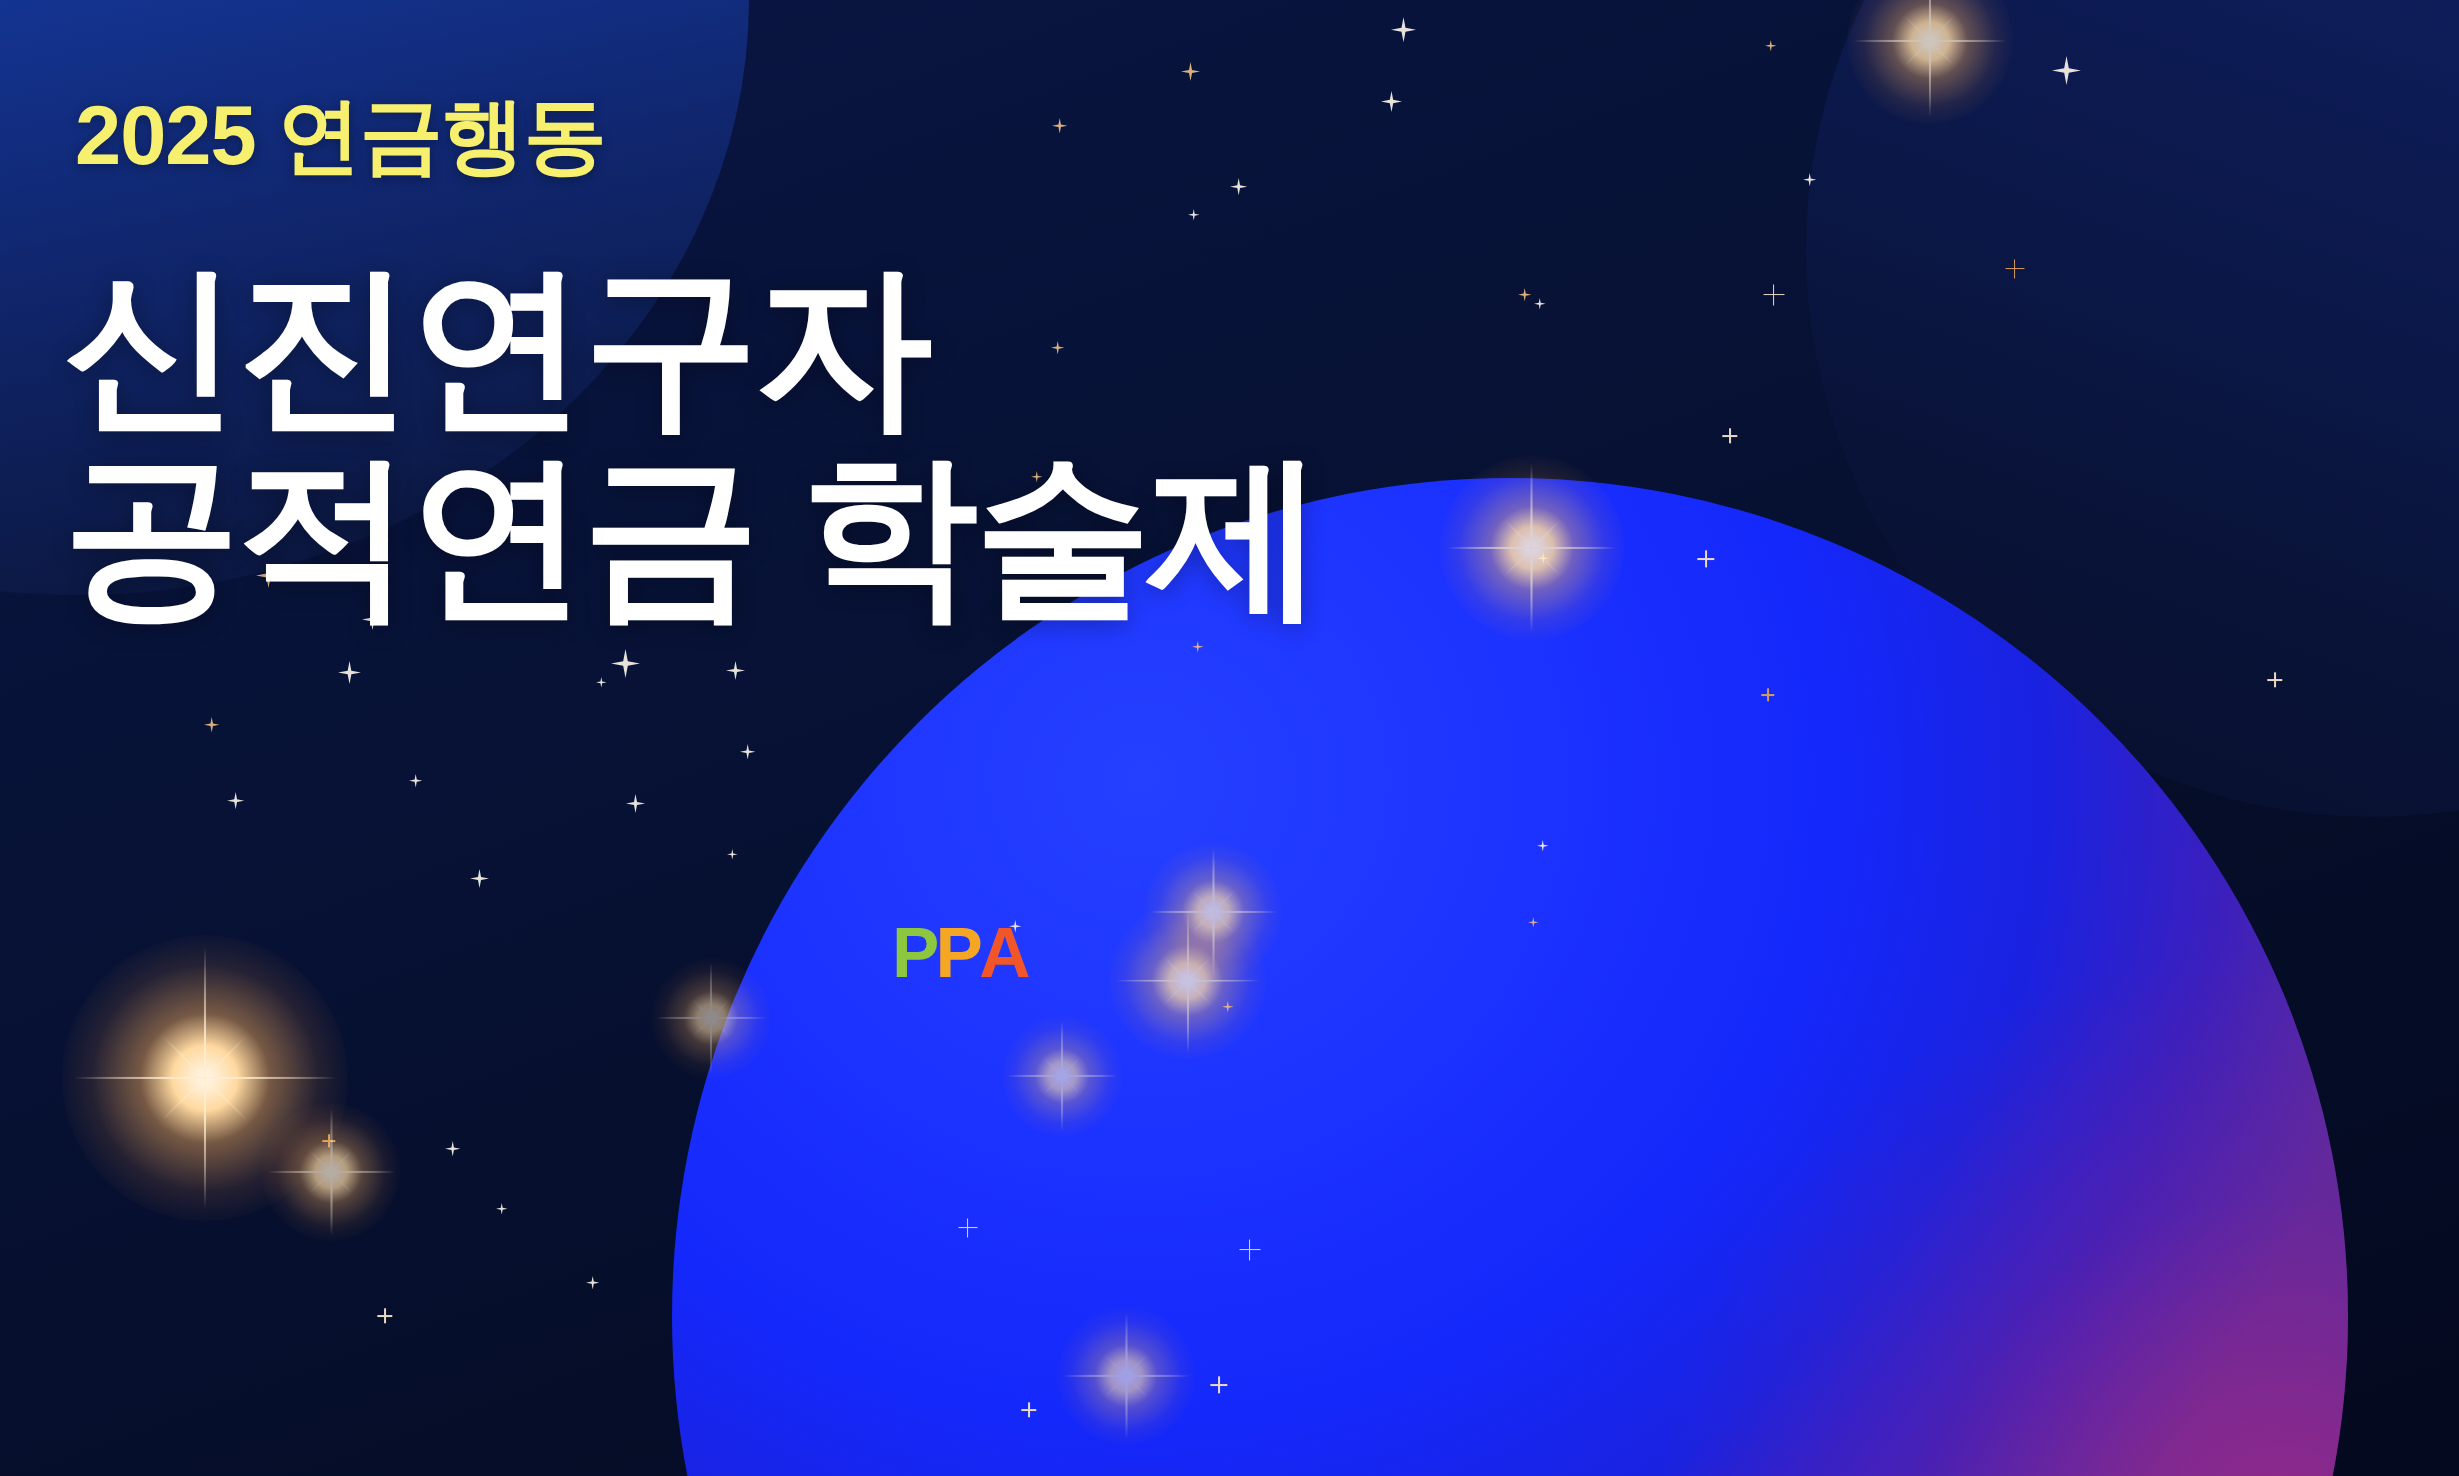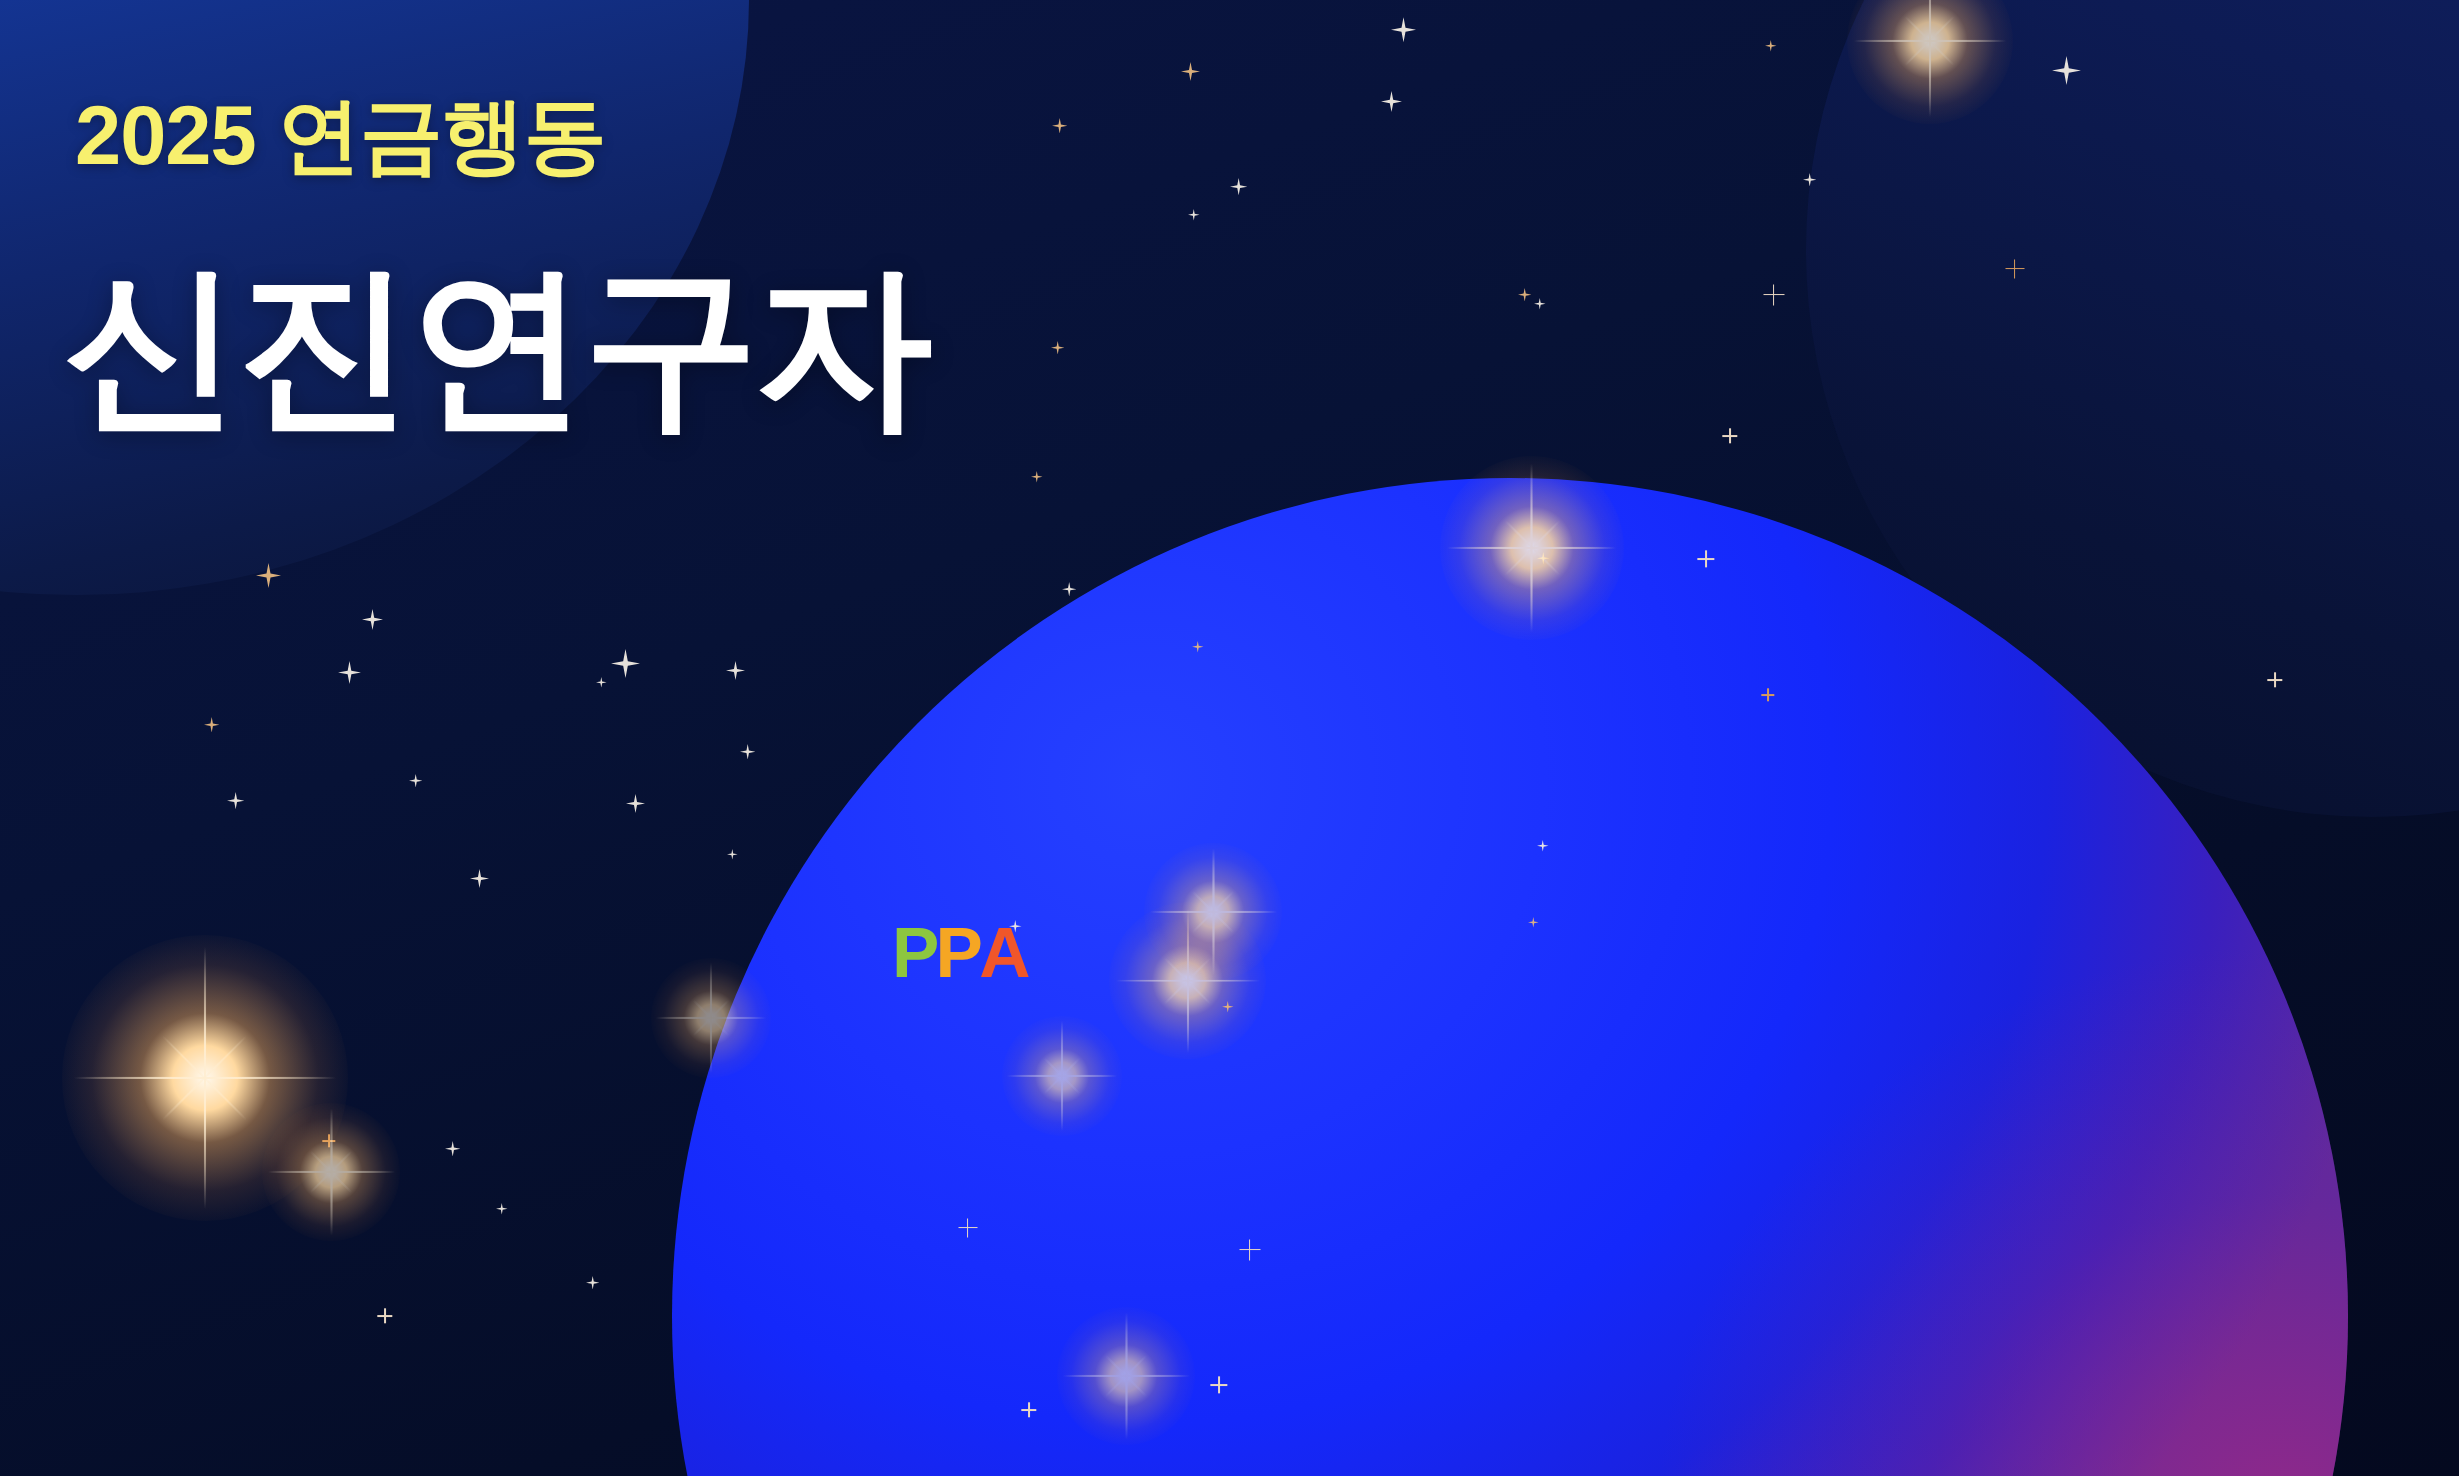--- a/index.html
+++ b/index.html
@@ -328,20 +328,21 @@
         <div class="ray" style="width: 50px; margin-left: -25px; margin-top: -1px; transform: rotate(225deg); opacity: 0.45;"></div>
         <div class="ray" style="width: 110px; margin-left: -55px; margin-top: -1px; transform: rotate(270deg); opacity: 0.9;"></div>
         <div class="ray" style="width: 50px; margin-left: -25px; margin-top: -1px; transform: rotate(315deg); opacity: 0.45;"></div>
       </div>
     </div>
 
   <div class="kicker">2025 연금행동</div>
 
   <div class="title">
     <span class="line">신진연구자</span>
+    <span class="line">공적연금 학술제</span>
   </div>
 
   <div class="logo">
     <div class="logo-mark" id="logo-mark">
         <span style="color: rgb(141, 198, 63);">P</span>
         <span style="color: rgb(245, 166, 35);">P</span>
         <span style="color: rgb(240, 86, 42);">A</span>
       </div>
   </div>
 

